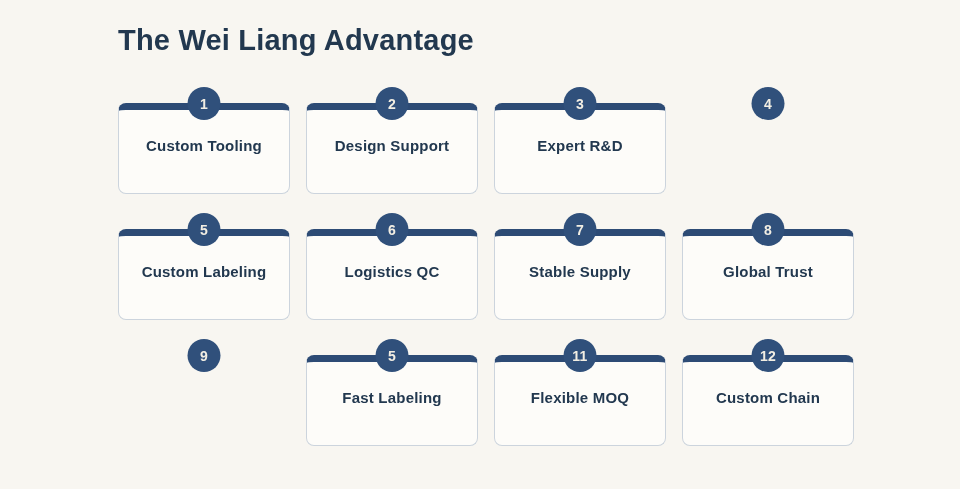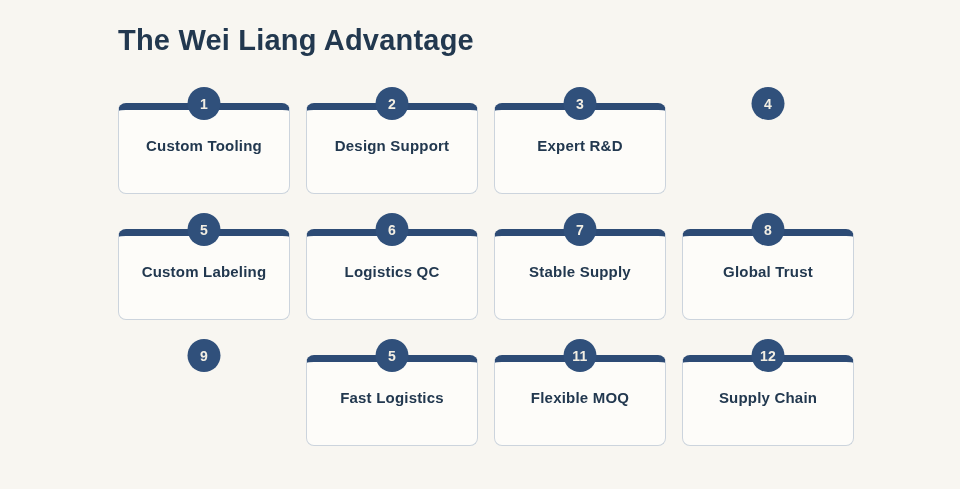--- a/index.html
+++ b/index.html
@@ -163,36 +163,36 @@
       <div class="badge">
           <span>9</span>
         </div>
     </div>
 
     <div class="cell">
       <div class="badge">
           <span>5</span>
         </div>
       <div class="card">
-        <span class="card-label">Fast Logistics</span>
+        <span class="card-label">Fast Labeling</span>
       </div>
     </div>
 
     <div class="cell">
       <div class="badge">
           <span>11</span>
         </div>
       <div class="card">
         <span class="card-label">Flexible MOQ</span>
       </div>
     </div>
 
     <div class="cell">
       <div class="badge">
           <span>12</span>
         </div>
       <div class="card">
-        <span class="card-label">Supply Chain</span>
+        <span class="card-label">Custom Chain</span>
       </div>
     </div>
 
   </div>
 </div>
 
 </body></html>

